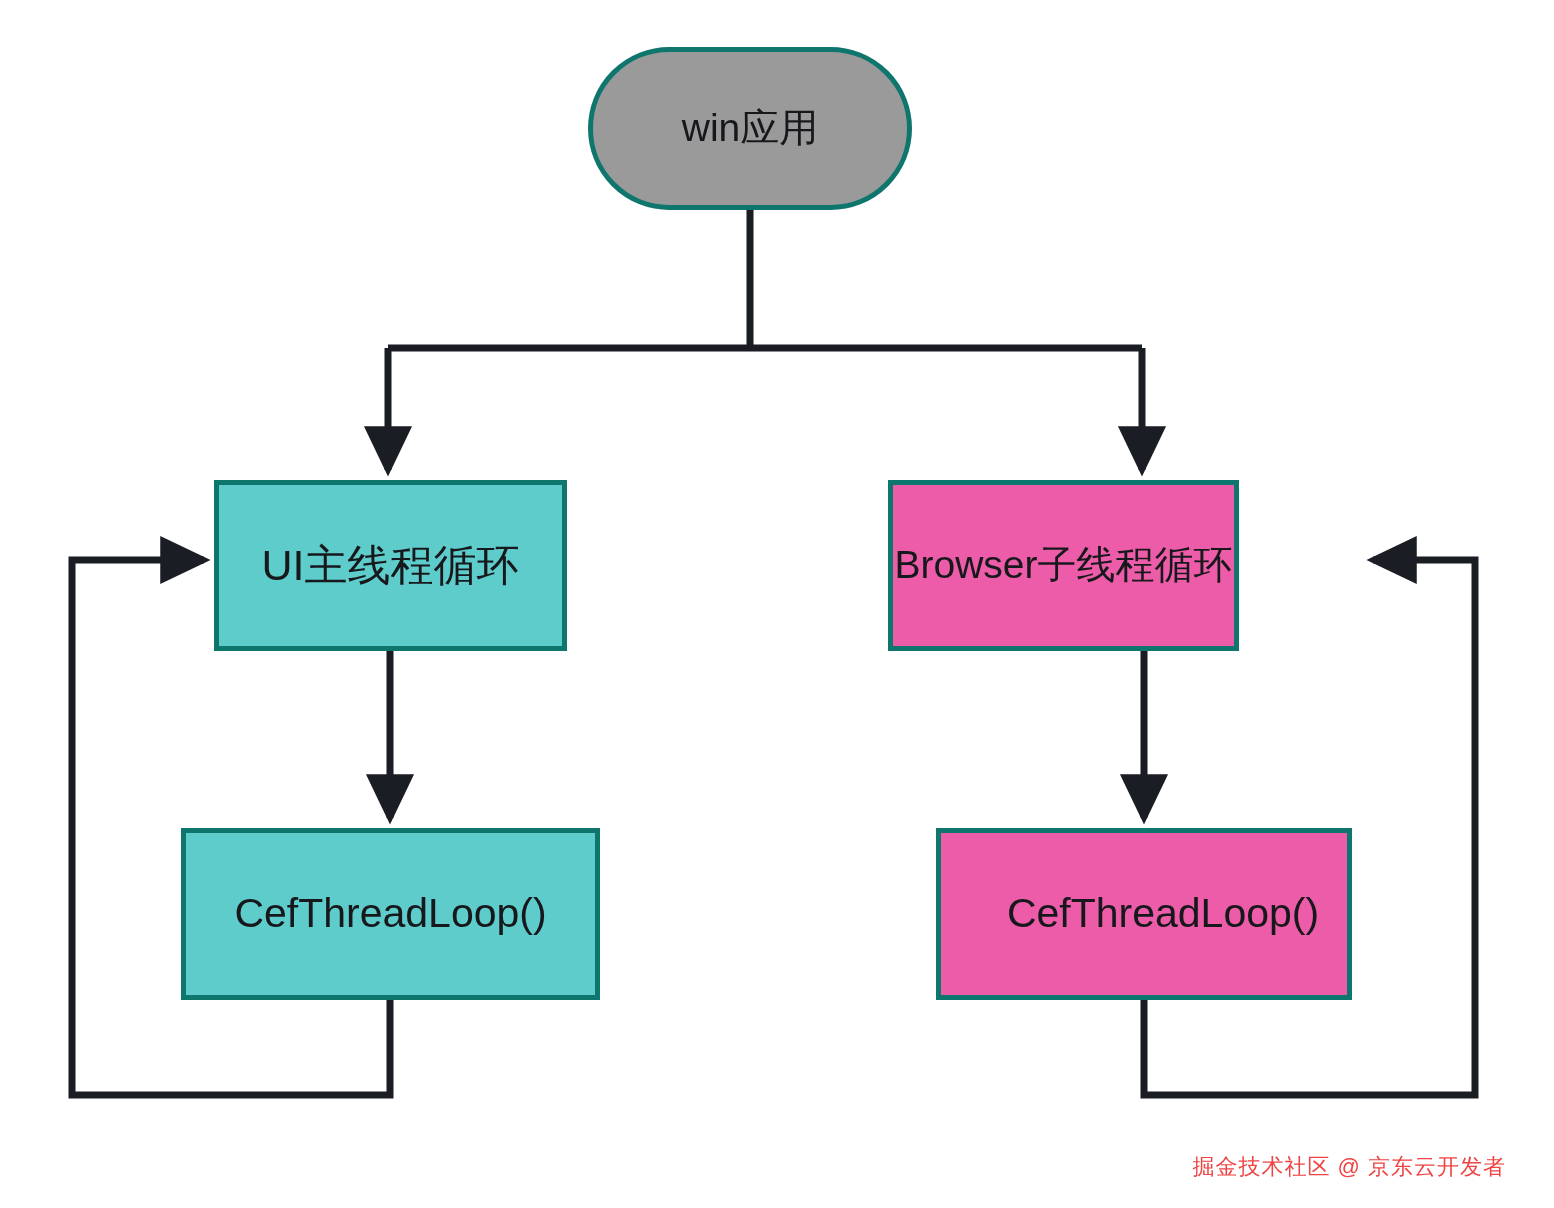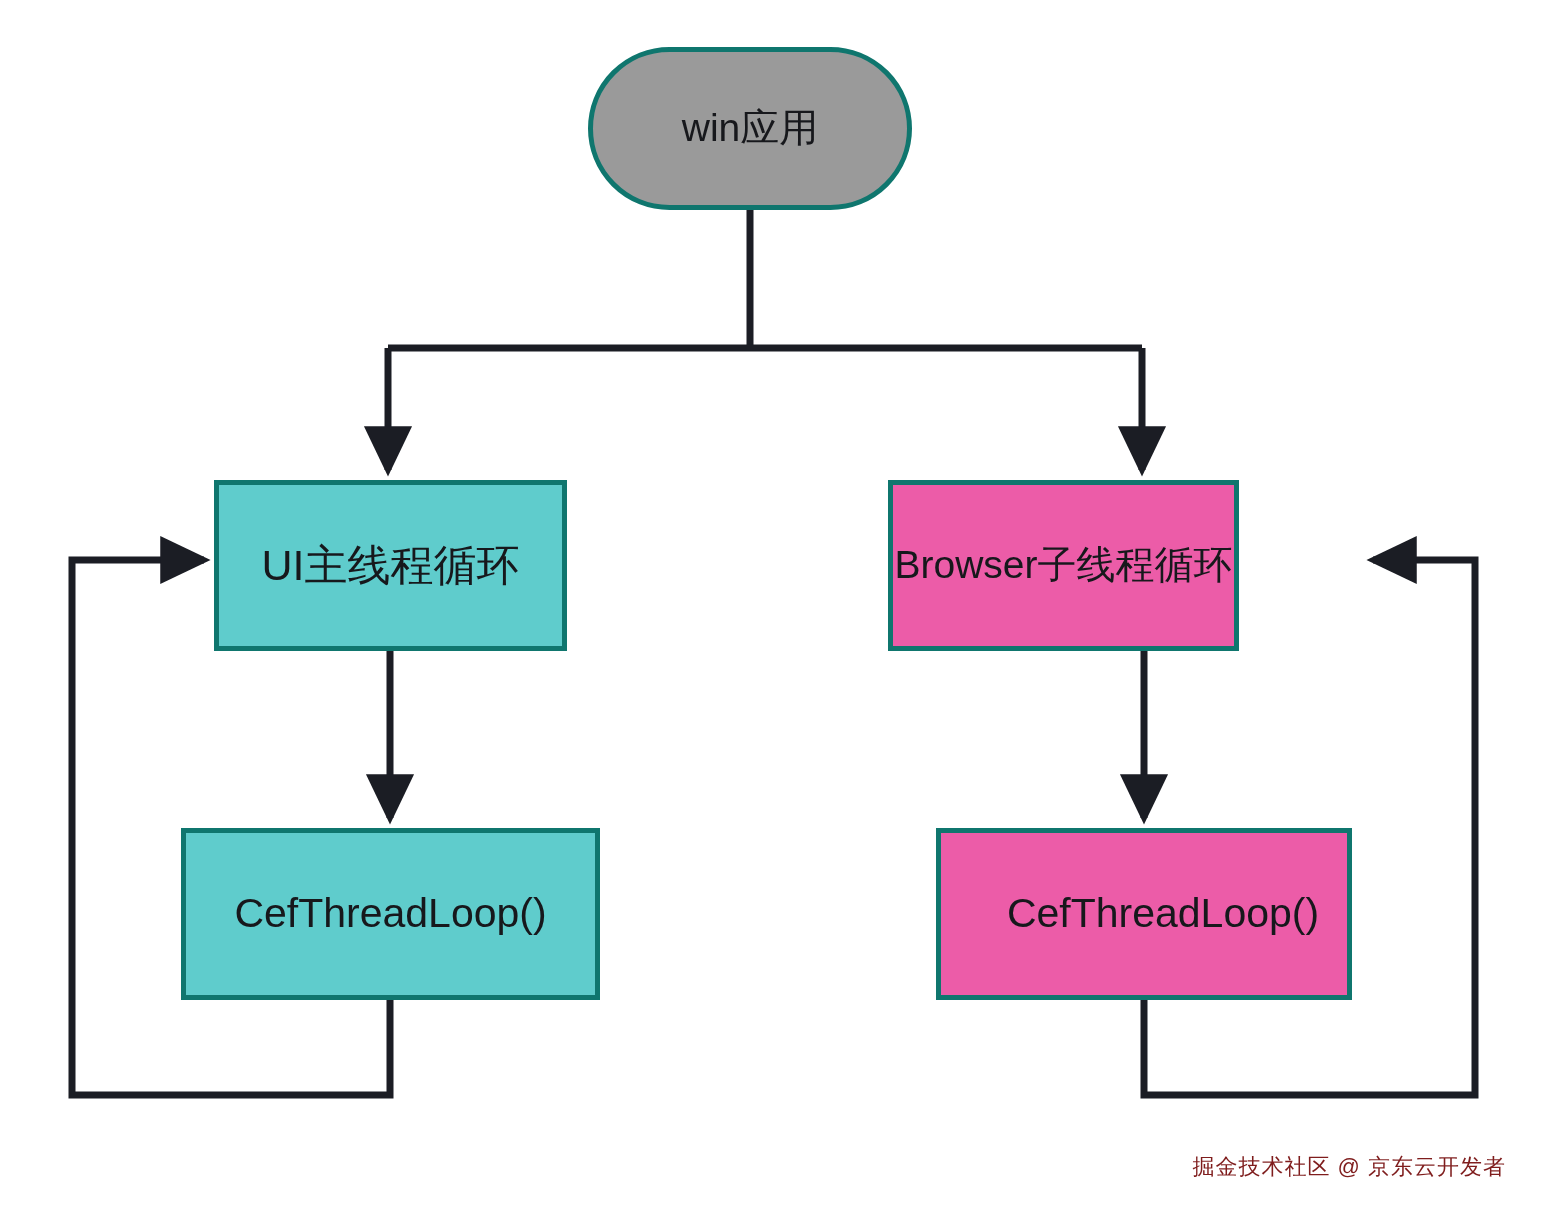--- a/index.html
+++ b/index.html
@@ -81,21 +81,21 @@
     height: 172px;
     background: #ec5ca8;
     font-size: 41px;
     padding-left: 38px;
   }
   .watermark {
     position: absolute;
     right: 48px;
     bottom: 26px;
     font-size: 22px;
-    color: #7f1d1d;
+    color: #ef4444;
     letter-spacing: 1px;
     white-space: nowrap;
     z-index: 6;
   }
 </style>
 </head>
 <body>
 
 <div id="canvas">
 

